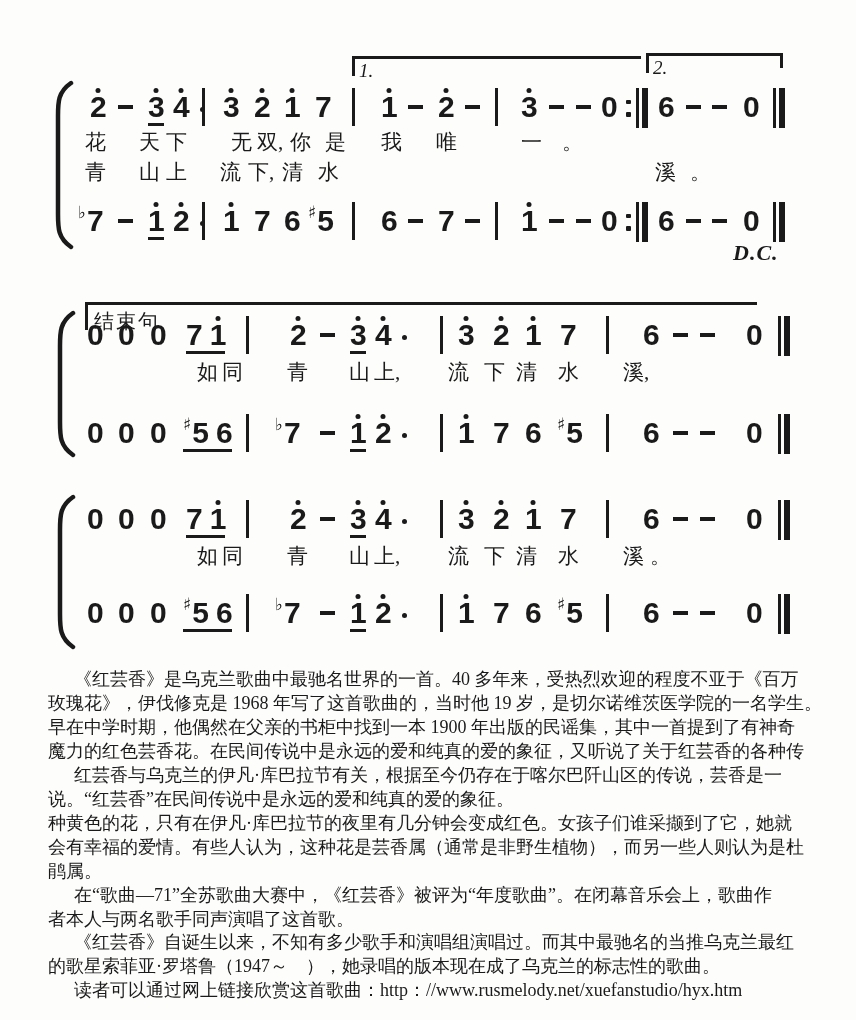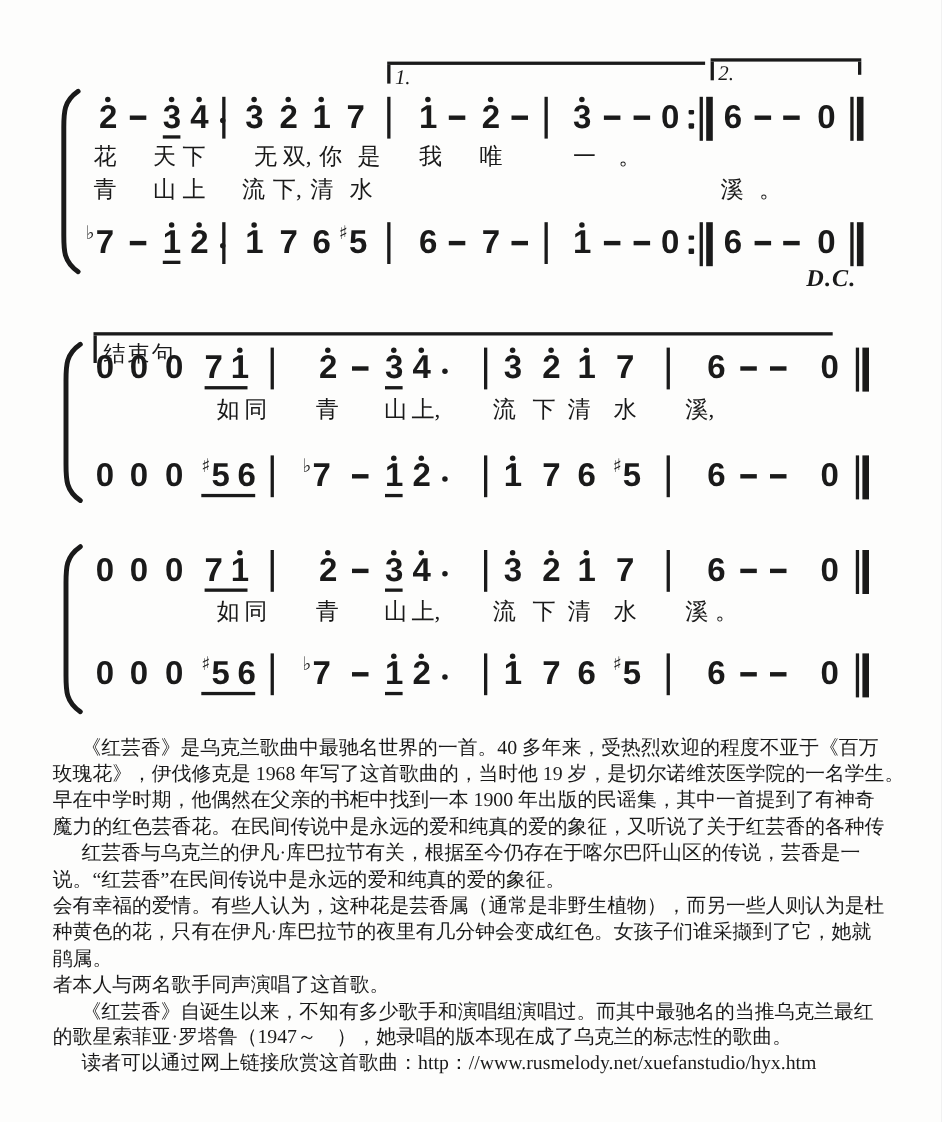--- a/index.html
+++ b/index.html
@@ -973,22 +973,23 @@
       </div>
     </div>
 
   <div id="article">
       <div class="tline ind">《红芸香》是乌克兰歌曲中最驰名世界的一首。40 多年来，受热烈欢迎的程度不亚于《百万</div>
       <div class="tline">玫瑰花》，伊伐修克是 1968 年写了这首歌曲的，当时他 19 岁，是切尔诺维茨医学院的一名学生。</div>
       <div class="tline">早在中学时期，他偶然在父亲的书柜中找到一本 1900 年出版的民谣集，其中一首提到了有神奇</div>
       <div class="tline">魔力的红色芸香花。在民间传说中是永远的爱和纯真的爱的象征，又听说了关于红芸香的各种传</div>
       <div class="tline ind">红芸香与乌克兰的伊凡·库巴拉节有关，根据至今仍存在于喀尔巴阡山区的传说，芸香是一</div>
       <div class="tline">说。“红芸香”在民间传说中是永远的爱和纯真的爱的象征。</div>
+      <div class="tline">种黄色的花，只有在伊凡·库巴拉节的夜里有几分钟会变成红色。女孩子们谁采撷到了它，她就</div>
       <div class="tline">会有幸福的爱情。有些人认为，这种花是芸香属（通常是非野生植物），而另一些人则认为是杜</div>
-      <div class="tline">种黄色的花，只有在伊凡·库巴拉节的夜里有几分钟会变成红色。女孩子们谁采撷到了它，她就</div>
       <div class="tline">鹃属。</div>
+      <div class="tline ind">在“歌曲—71”全苏歌曲大赛中，《红芸香》被评为“年度歌曲”。在闭幕音乐会上，歌曲作</div>
       <div class="tline">者本人与两名歌手同声演唱了这首歌。</div>
       <div class="tline ind">《红芸香》自诞生以来，不知有多少歌手和演唱组演唱过。而其中最驰名的当推乌克兰最红</div>
       <div class="tline">的歌星索菲亚·罗塔鲁（1947～　），她录唱的版本现在成了乌克兰的标志性的歌曲。</div>
       <div class="tline ind">读者可以通过网上链接欣赏这首歌曲：http：//www.rusmelody.net/xuefanstudio/hyx.htm</div>
     </div>
 
 </div>
 
 </body></html>

